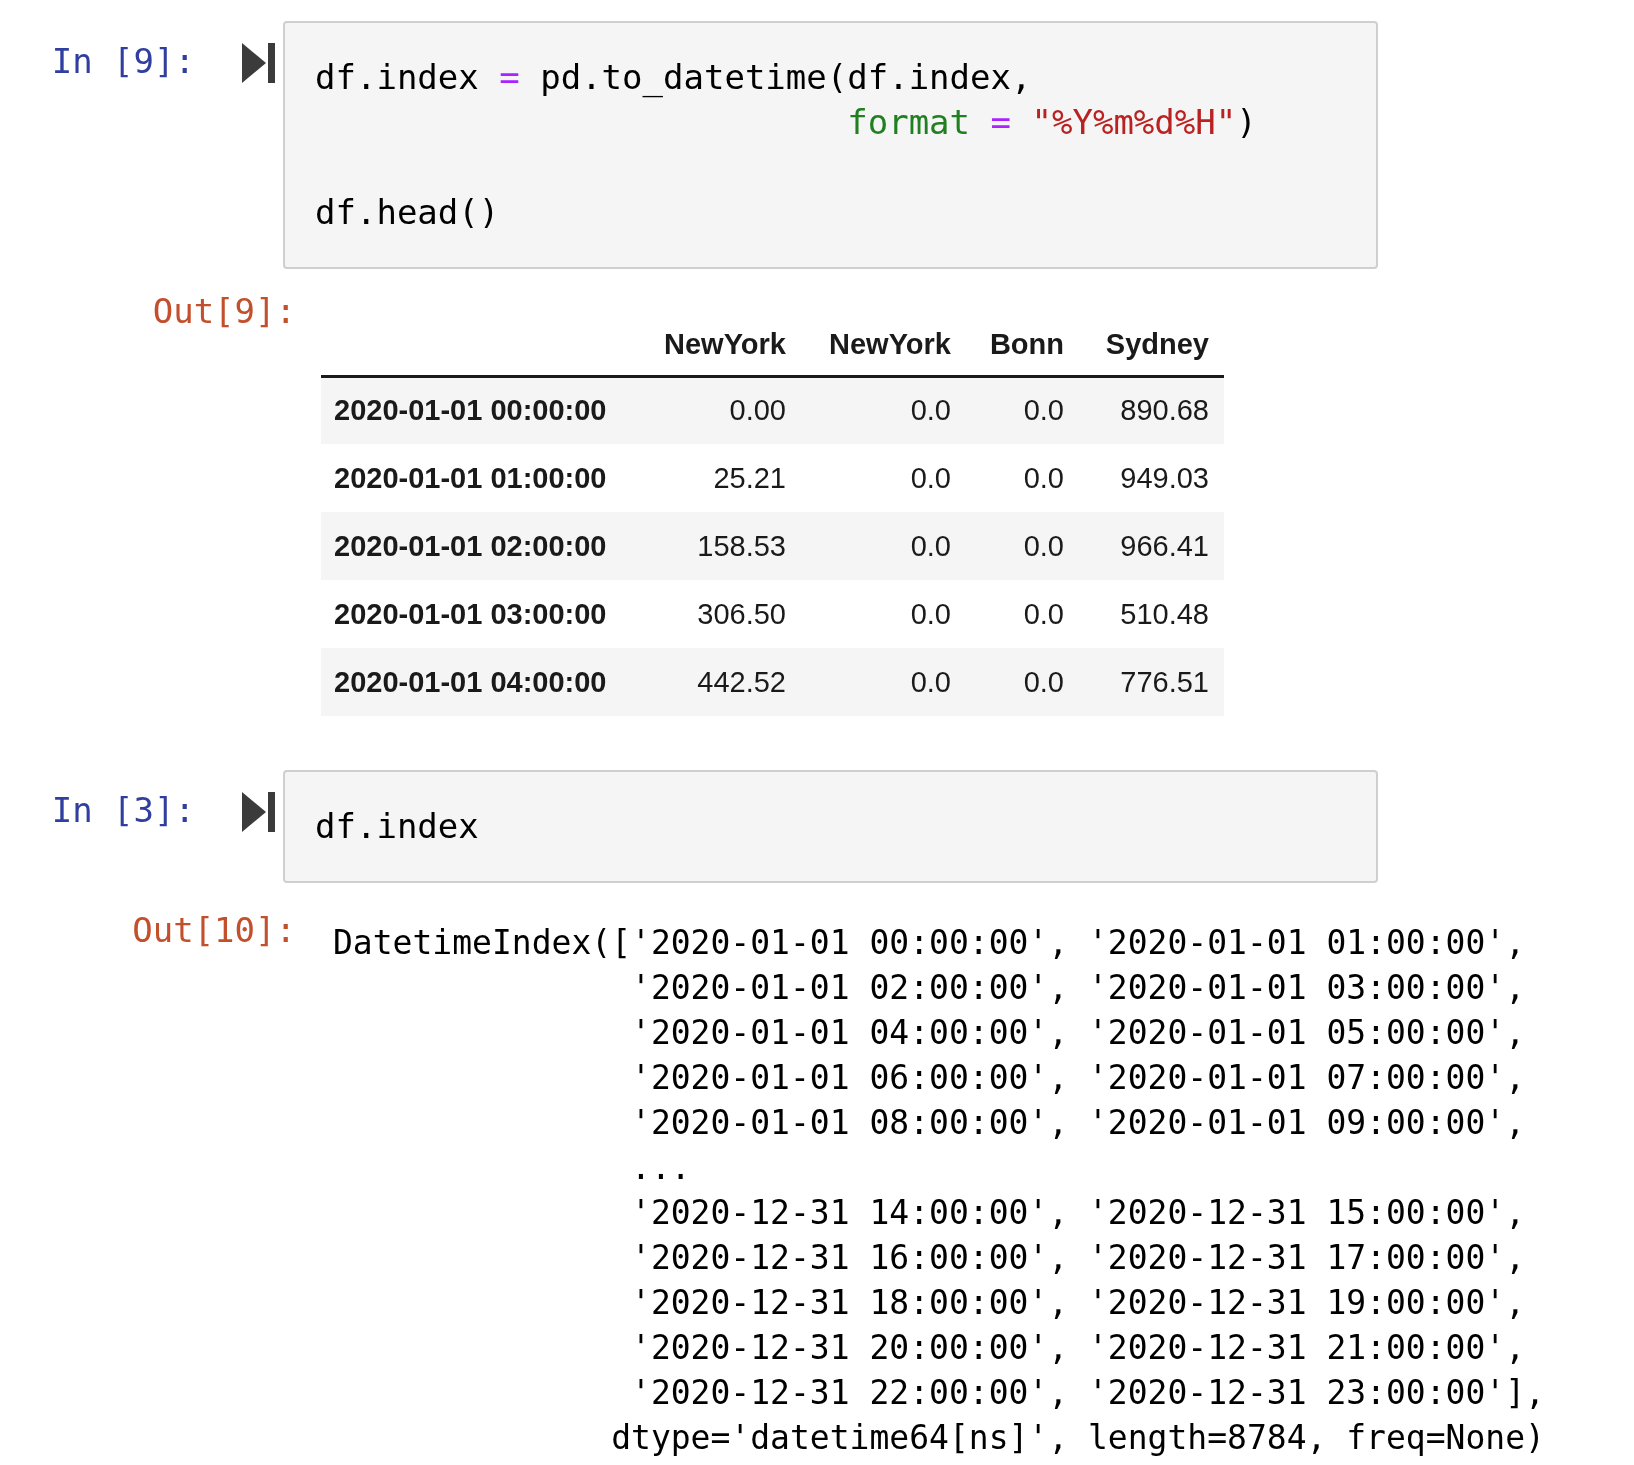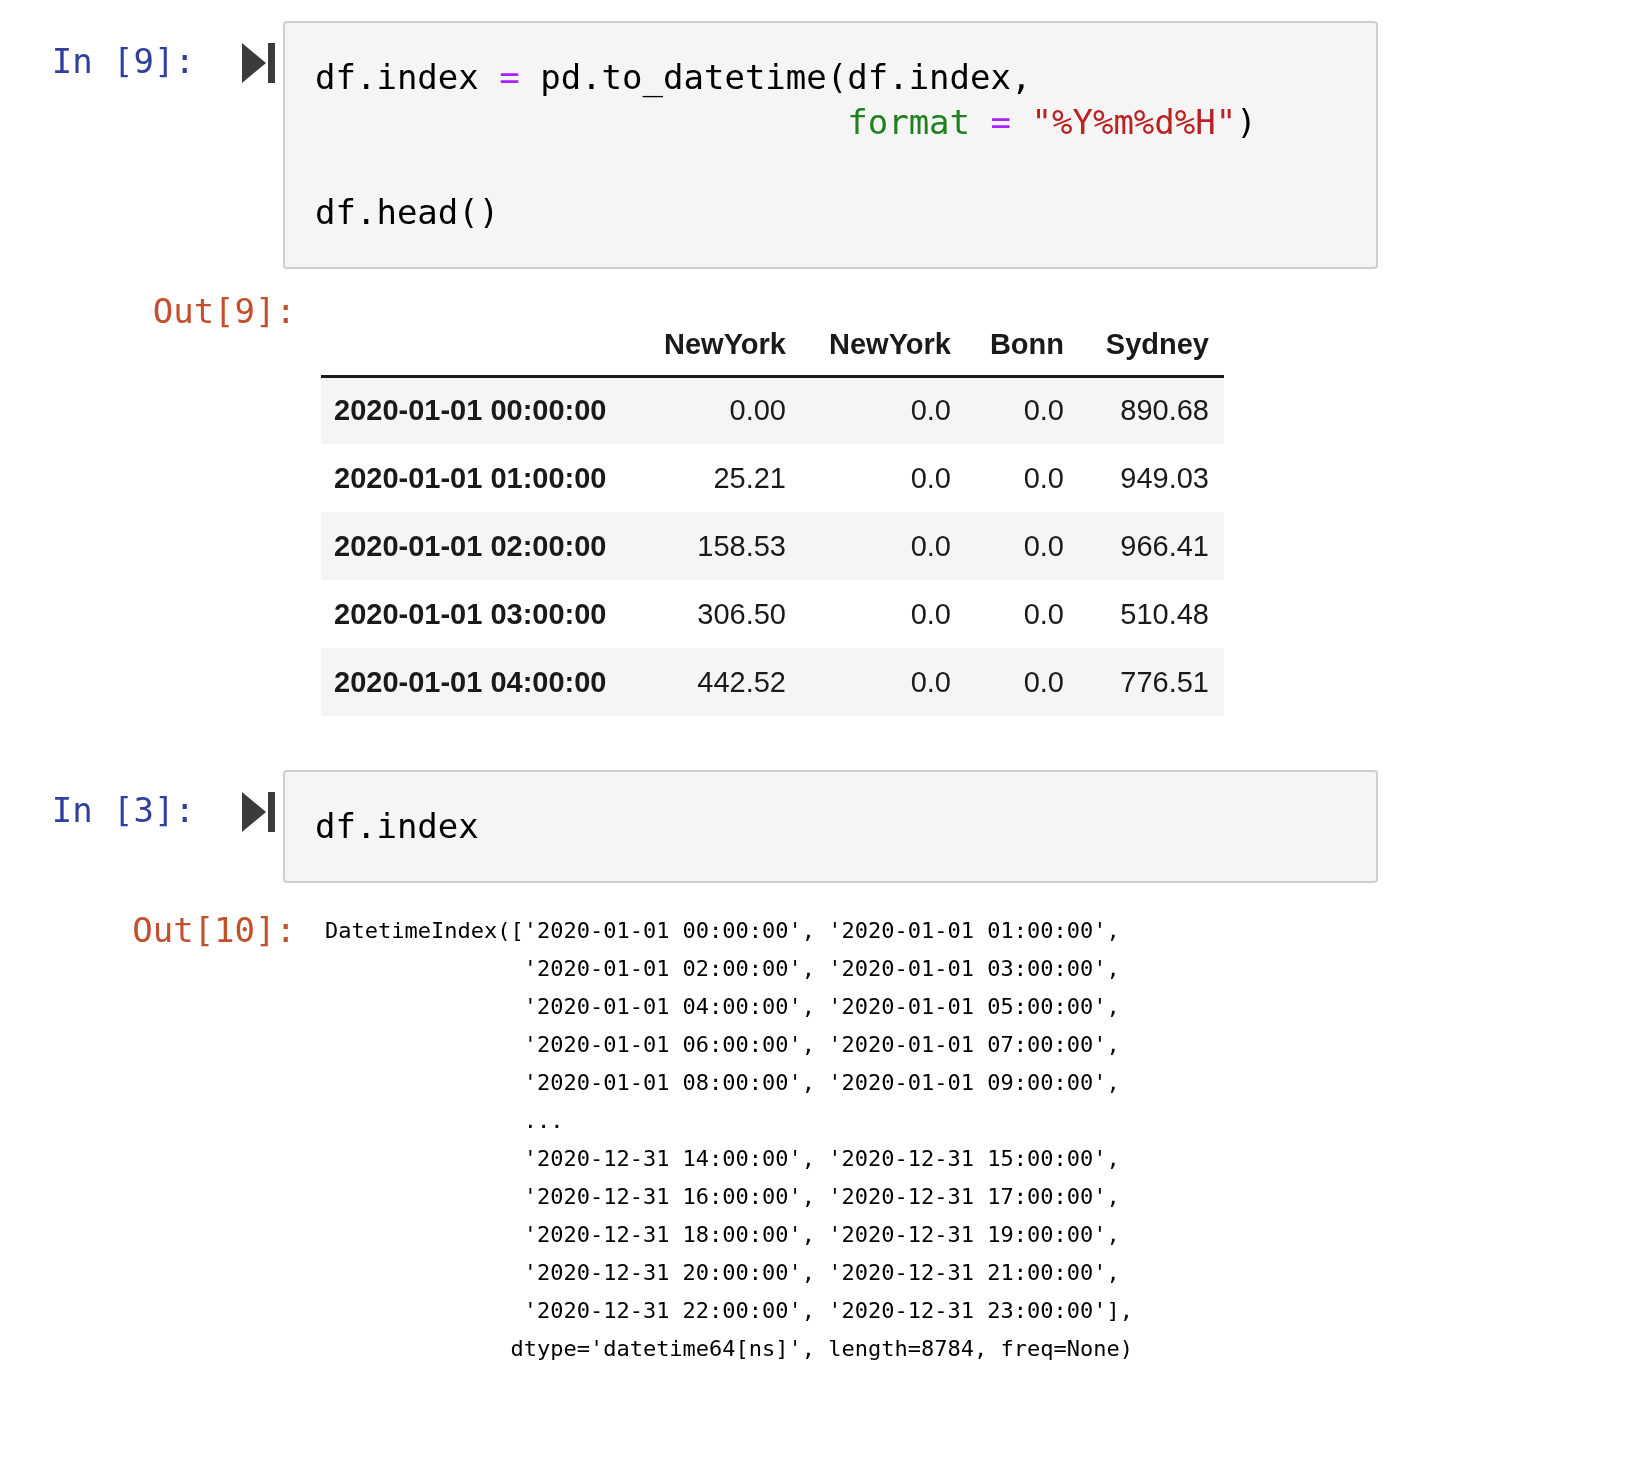--- a/index.html
+++ b/index.html
@@ -70,23 +70,23 @@
     border-bottom: 3px solid #1a1a1a;
   }
   .dataframe tbody tr { height: 68px; margin-top: 7px; }
   .dataframe tbody th { font-weight: bold; text-align: left; padding-left: 13px; }
   .dataframe tbody td { text-align: right; }
   .dataframe tbody tr:nth-child(odd) { background: var(--row-stripe, #f5f5f5); }
 
   .cell-10 { margin-top: 54px; }
   .cell-10 .output-row { margin-top: 25px; }
   pre.out-text {
-    margin: 4px;
+    margin: 12px;
     font-family: "DejaVu Sans Mono", monospace;
-    font-size: 22px; line-height: 38px;
+    font-size: 33px; line-height: 45px;
     color: #000; white-space: pre;
   }
 </style>
 </head>
 <body>
 
 <div class="nb">
 
   <section class="cell cell-9">
     <div class="row input-row">

